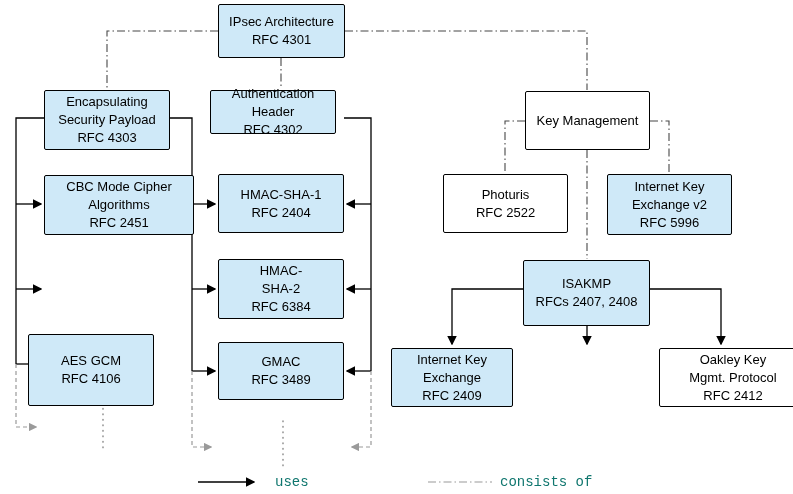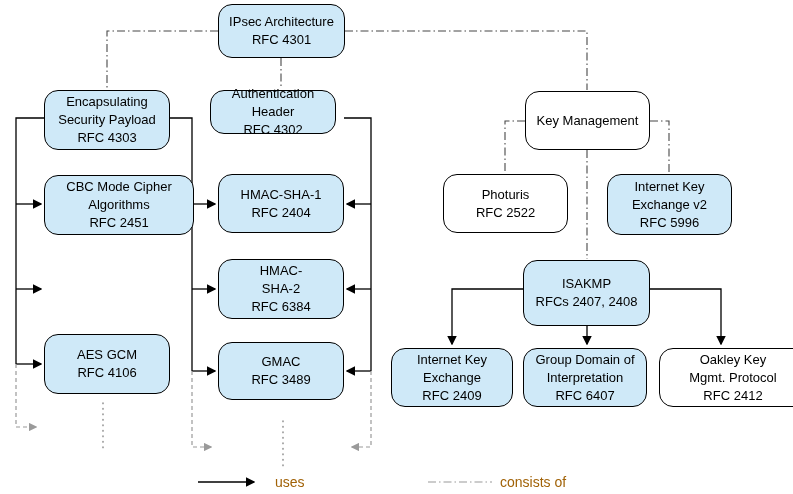--- a/index.html
+++ b/index.html
@@ -6,34 +6,34 @@
   #stage{
     position:relative;width:793px;height:494px;background:#ffffff;
     font-family:"Liberation Sans","DejaVu Sans",sans-serif;
     overflow:hidden;
   }
   #wires{position:absolute;left:0;top:0;width:793px;height:494px;}
   .node{
     position:absolute;
     box-sizing:border-box;
     border:1.6px solid var(--node-border,#000);
-    border-radius:14px;
+    border-radius:2px;
     background:var(--node-fill,#cfe9f8);
     color:#000;
     font-size:13px;
     line-height:18px;
     text-align:center;
     white-space:pre-line;
     display:flex;align-items:center;justify-content:center;
     padding:2px 3px;
   }
   .node.white{background:var(--node-fill-white,#ffffff);}
   .legend-label{
     position:absolute;
-    font-size:14px;line-height:16px;color:#a16207;
+    font-size:14px;line-height:16px;color:#0f766e;font-family:Liberation Mono, monospace;
   }
   
   .uses-line{stroke:var(--uses-line,#000);stroke-width:1.3;fill:none;}
   .consists-line{stroke:var(--consists-line,#474747);stroke-width:1.1;fill:none;stroke-dasharray:8 3 1.5 3;}
   .more-dash{stroke:var(--continuation-line,#9a9a9a);stroke-width:1.2;fill:none;stroke-dasharray:4 3;}
   .more-dots{stroke:var(--continuation-line,#9a9a9a);stroke-width:1.7;fill:none;stroke-dasharray:0.5 5;stroke-linecap:round;}
   .legend-consists{stroke:var(--legend-consists-line,#999);stroke-width:1.1;fill:none;stroke-dasharray:8 3 1.5 3;}
   .mhead{fill:var(--uses-line,#000);}
   .mhead-gray{fill:var(--continuation-line,#9a9a9a);}
 </style>
@@ -95,21 +95,21 @@
 
   <div class="node" style="left:218px;top:4px;width:127px;height:54px">IPsec Architecture
 RFC 4301</div>
 
   <div class="node" style="left:44px;top:90px;width:126px;height:60px">Encapsulating
 Security Payload
 RFC 4303</div>
   <div class="node" style="left:44px;top:175px;width:150px;height:60px">CBC Mode Cipher
 Algorithms
 RFC 2451</div>
-  <div class="node" style="left:44px;top:334px;width:126px;height:60px">AES GCM
+  <div class="node" style="left:28px;top:334px;width:126px;height:72px">AES GCM
 RFC 4106</div>
 
   <div class="node" style="left:210px;top:90px;width:126px;height:44px">Authentication
 Header
 RFC 4302</div>
   <div class="node" style="left:218px;top:174px;width:126px;height:59px">HMAC-SHA-1
 RFC 2404</div>
   <div class="node" style="left:218px;top:259px;width:126px;height:60px">HMAC-
 SHA-2
 RFC 6384</div>
@@ -120,23 +120,20 @@
   <div class="node white" style="left:443px;top:174px;width:125px;height:59px">Photuris
 RFC 2522</div>
   <div class="node" style="left:607px;top:174px;width:125px;height:61px">Internet Key
 Exchange v2
 RFC 5996</div>
   <div class="node" style="left:523px;top:260px;width:127px;height:66px">ISAKMP
 RFCs 2407, 2408</div>
   <div class="node" style="left:391px;top:348px;width:122px;height:59px">Internet Key
 Exchange
 RFC 2409</div>
-  <div class="node" style="left:523px;top:348px;width:124px;height:59px">Group Domain of
-Interpretation
-RFC 6407</div>
   <div class="node white" style="left:659px;top:348px;width:148px;height:59px">Oakley Key
 Mgmt. Protocol
 RFC 2412</div>
 
   <div class="legend-label" style="left:275px;top:474px;">uses</div>
   <div class="legend-label" style="left:500px;top:474px;">consists of</div>
 
 </div>
 
 </body></html>

